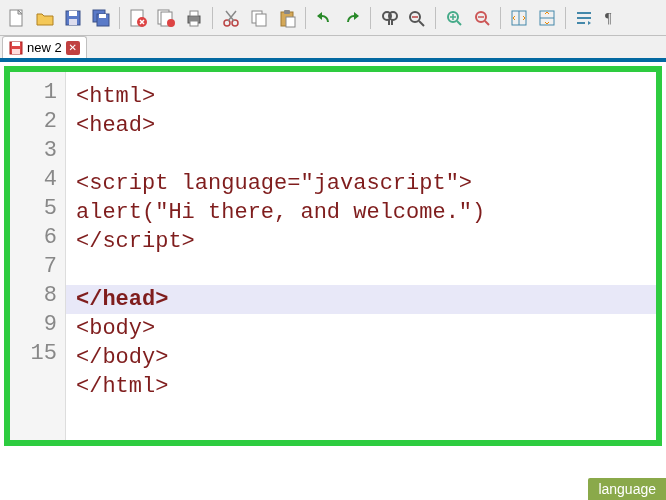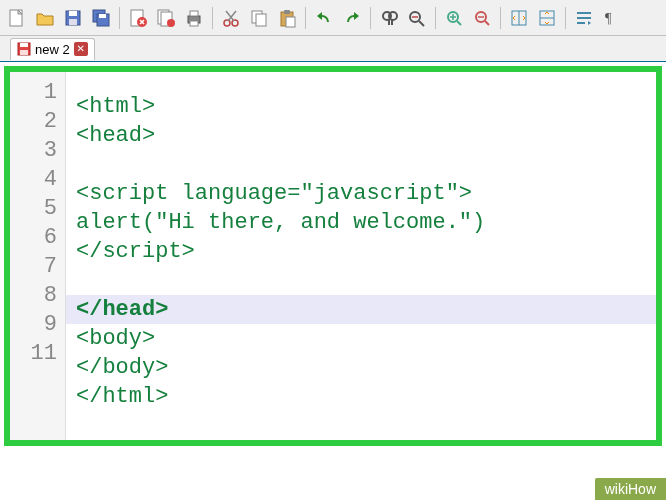--- a/index.html
+++ b/index.html
@@ -31,25 +31,25 @@
     cursor: pointer;
   }
   .toolbar .sep {
     width: 1px;
     height: 22px;
     background: #c0c0c0;
     margin: 0 3px;
   }
   .tabbar {
     display: flex;
-    align-items: center;
+    align-items: flex-start;
     height: 26px;
     background: #f0f0f0;
-    border-bottom: 1px solid #0369a1;
-    padding-left: 10px;
+    border-bottom: 4px solid #0369a1;
+    padding-left: 2px;
   }
   .tab {
     display: flex;
     align-items: center;
     gap: 4px;
     background: #fff;
     border: 1px solid #c0c0c0;
     border-bottom: none;
     border-radius: 3px 3px 0 0;
     padding: 2px 6px;
@@ -86,22 +86,22 @@
     text-align: right;
     padding: 6px 8px 0 0;
     line-height: 29px;
     user-select: none;
   }
   .gutter div { height: 29px; }
   .code {
     flex: 1;
     font-family: "Courier New", monospace;
     font-size: 22px;
-    color: #15803d;
-    padding: 20px 0 0 10px;
+    color: #7f1d1d;
+    padding: 10px 0 0 10px;
     line-height: 29px;
     white-space: pre;
     position: relative;
   }
   .code-line { height: 29px; }
   .code-line.hl {
     background: #e8e8f8;
     margin-left: -10px;
     padding-left: 10px;
     font-weight: bold;
@@ -280,18 +280,18 @@
   <div class="gutter" id="gutter">
       <div>1</div>
       <div>2</div>
       <div>3</div>
       <div>4</div>
       <div>5</div>
       <div>6</div>
       <div>7</div>
       <div>8</div>
       <div>9</div>
-      <div>11</div>
+      <div>15</div>
     </div>
   <div class="code" id="code"><div class="code-line">&lt;html&gt;</div><div class="code-line">&lt;head&gt;</div><div class="code-line"></div><div class="code-line">&lt;script language="javascript"&gt;</div><div class="code-line">alert("Hi there, and welcome.")</div><div class="code-line">&lt;/script&gt;</div><div class="code-line"></div><div class="code-line hl">&lt;/head&gt;</div><div class="code-line">&lt;body&gt;</div><div class="code-line">&lt;/body&gt;</div><div class="code-line">&lt;/html&gt;</div></div>
 </div>
 
-<div class="watermark">wikiHow</div>
+<div class="watermark">language</div>
 
 </body></html>

